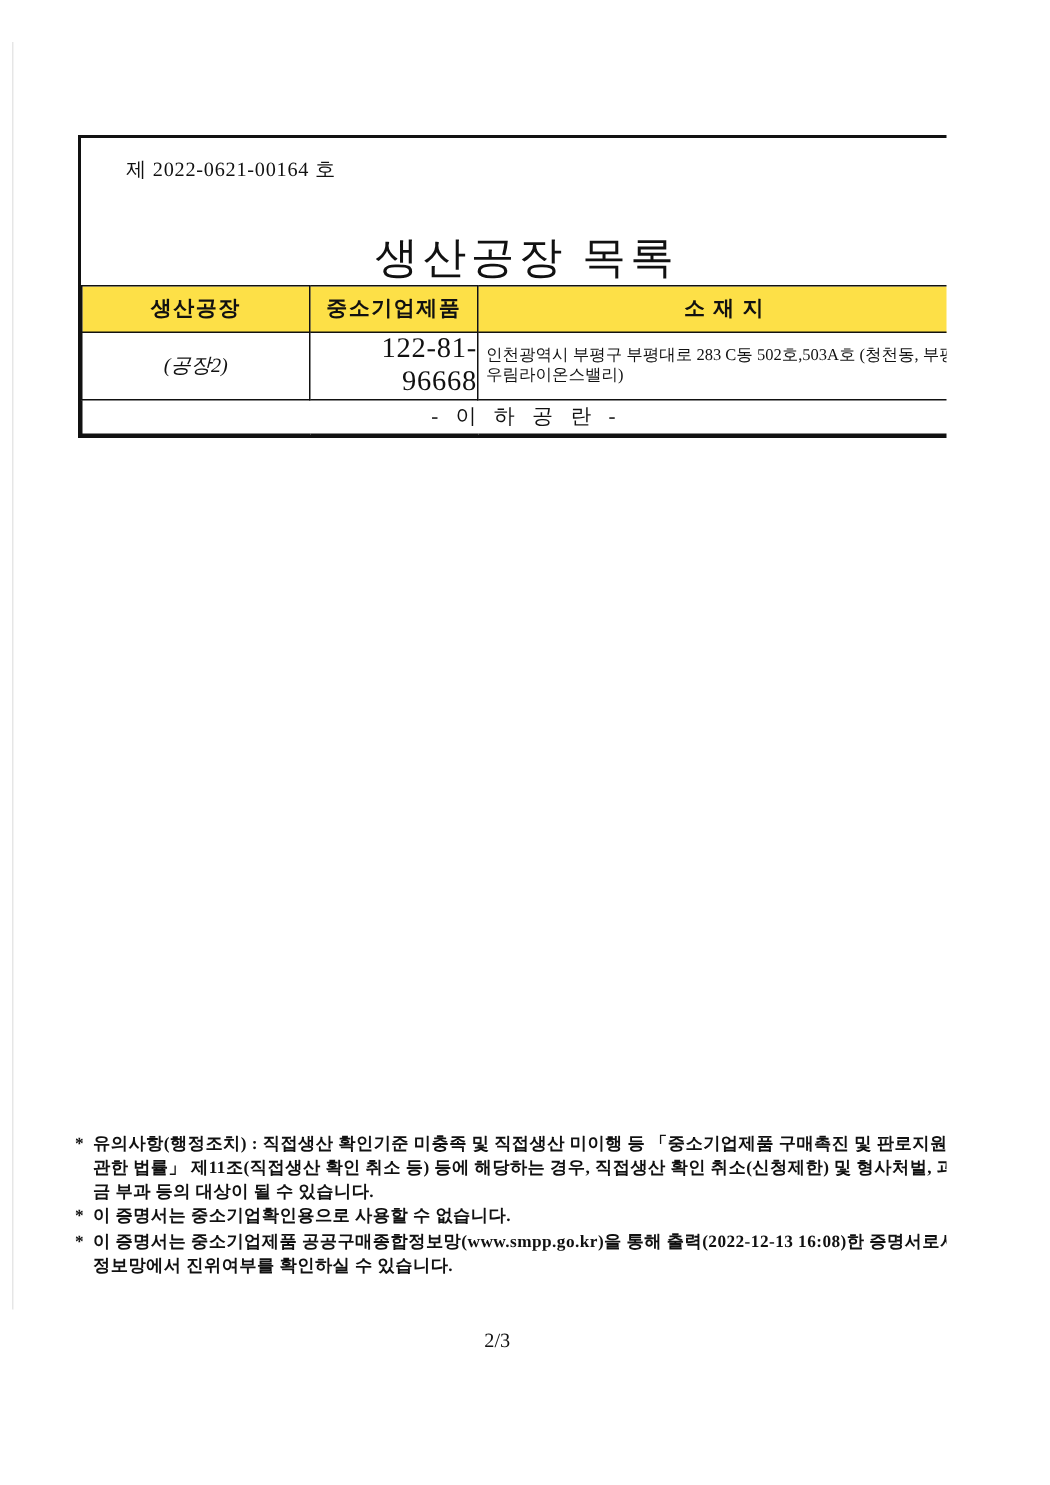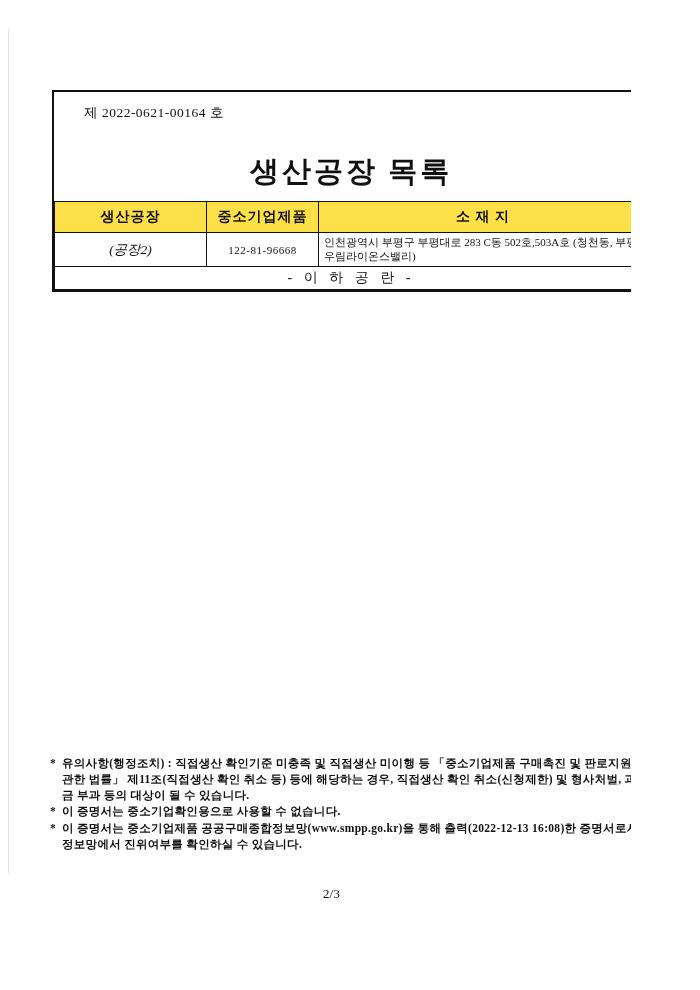--- a/index.html
+++ b/index.html
@@ -29,21 +29,21 @@
     left:30px; top:12px;
     font-size:13.5px;
     letter-spacing:0.5px;
   }
   .cert-title {
     position:absolute;
     top:60px; left:0;
     width:100%;
     text-align:center;
     font-size:29px;
-    font-weight:bold;
+    font-weight:normal;
     letter-spacing:3px;
   }
   table.cert-table {
     position:absolute;
     left:0; bottom:0;
     width:100%;
     border-collapse:collapse;
     table-layout:fixed;
   }
   .cert-table th, .cert-table td {
@@ -60,22 +60,22 @@
   }
   .col-factory { width:152px; }
   .col-regno   { width:112px; }
   td.cell-factory {
     height:34px;
     text-align:center;
     font-size:13.5px;
     font-style:italic;
   }
   td.cell-regno {
-    text-align:center;
-    font-size:11px;
+    text-align:right;
+    font-size:19px;
     letter-spacing:0.5px;
   }
   td.cell-address {
     font-size:11px;
     line-height:13.5px;
     padding:2px 5px;
     text-align:left;
   }
   td.cell-blank-note {
     height:23px;

